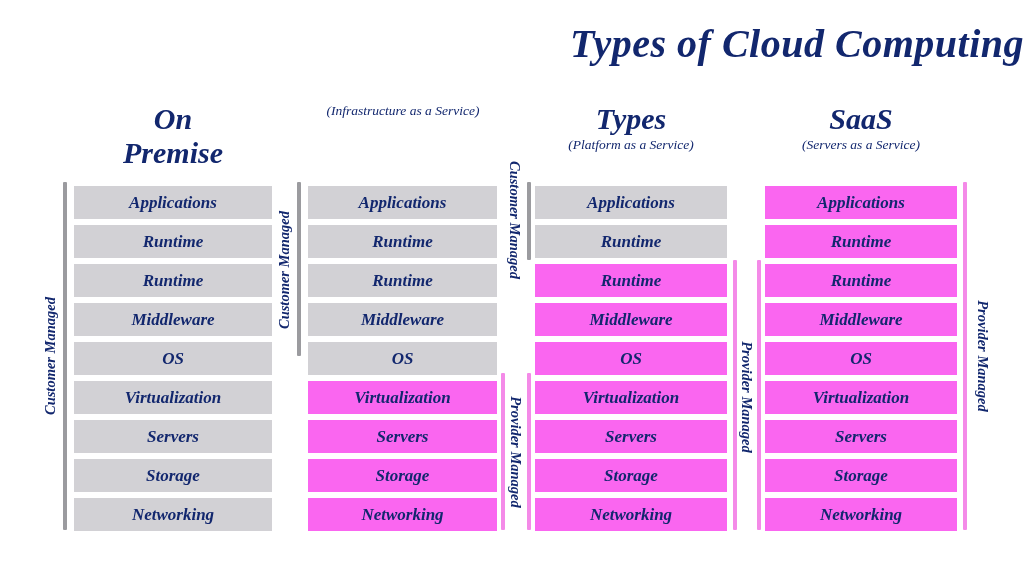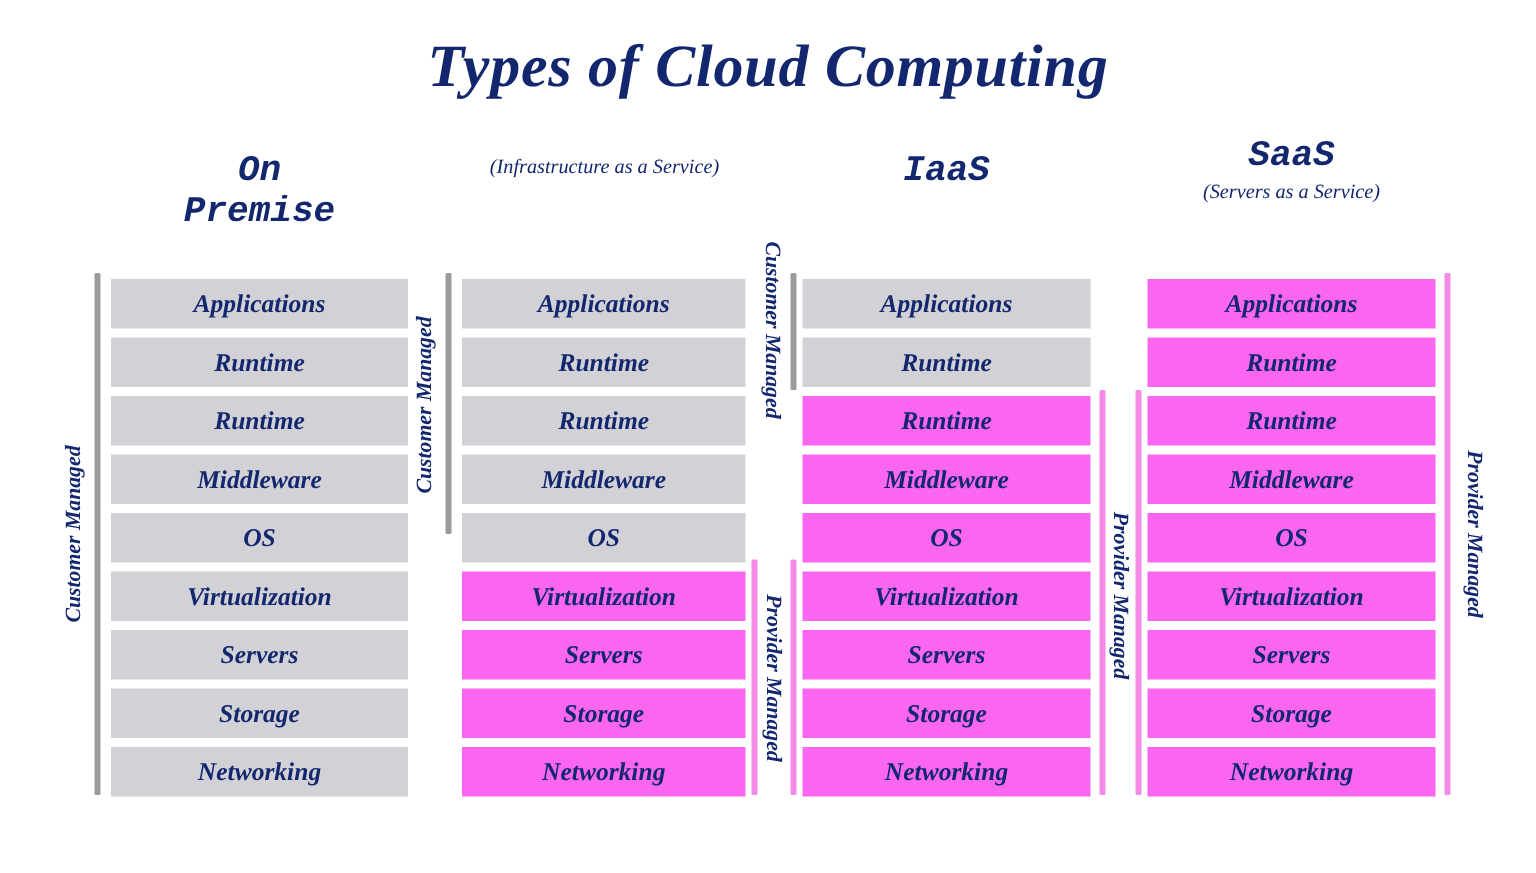--- a/index.html
+++ b/index.html
@@ -20,41 +20,40 @@
     width: 1024px;
     height: 582px;
   }
 
   
   .title {
     position: absolute;
     top: 20px;
     left: 0;
     width: 1024px;
+    text-align: right;
+    font-size: 40px;
+    font-style: italic;
+    font-weight: bold;
+    color: #12276e;
+    letter-spacing: 0.5px;
+  }
+
+  
+  .col-header {
+    position: absolute;
     text-align: center;
-    font-size: 40px;
-    font-style: italic;
-    font-weight: bold;
-    color: #12276e;
-    letter-spacing: 0.5px;
-  }
-
-  
-  .col-header {
-    position: absolute;
-    text-align: center;
     color: #12276e;
   }
   .col-header .ch-name {
-    font-size: 24px;
+    font-size: 30px;
     font-style: italic;
     font-weight: bold;
     line-height: 1.12;
     white-space: pre-line;
-    font-family: Liberation Mono, monospace;
   }
   .col-header .ch-sub {
     font-size: 13.5px;
     font-style: italic;
     font-weight: normal;
     line-height: 1.2;
     margin-top: 1px;
   }
 
   
@@ -117,24 +116,25 @@
     <div class="ch-name">On
 Premise</div>
     <div class="ch-sub"></div>
   </div>
 
   <div class="col-header" style="left:298px; width:210px; top:102px;">
     <div class="ch-sub">(Infrastructure as a Service)</div>
   </div>
 
   <div class="col-header" style="left:526px; width:210px; top:102px;">
-    <div class="ch-name">IaaS</div>
-  </div>
-
-  <div class="col-header" style="left:756px; width:210px; top:92px;">
+    <div class="ch-name">Types</div>
+    <div class="ch-sub">(Platform as a Service)</div>
+  </div>
+
+  <div class="col-header" style="left:756px; width:210px; top:102px;">
     <div class="ch-name">SaaS</div>
     <div class="ch-sub">(Servers as a Service)</div>
   </div>
 
   <div class="stack" id="stack-0" style="left:74px; width:198px;">
       <div class="row gray">Applications</div>
       <div class="row gray">Runtime</div>
       <div class="row gray">Runtime</div>
       <div class="row gray">Middleware</div>
       <div class="row gray">OS</div>

